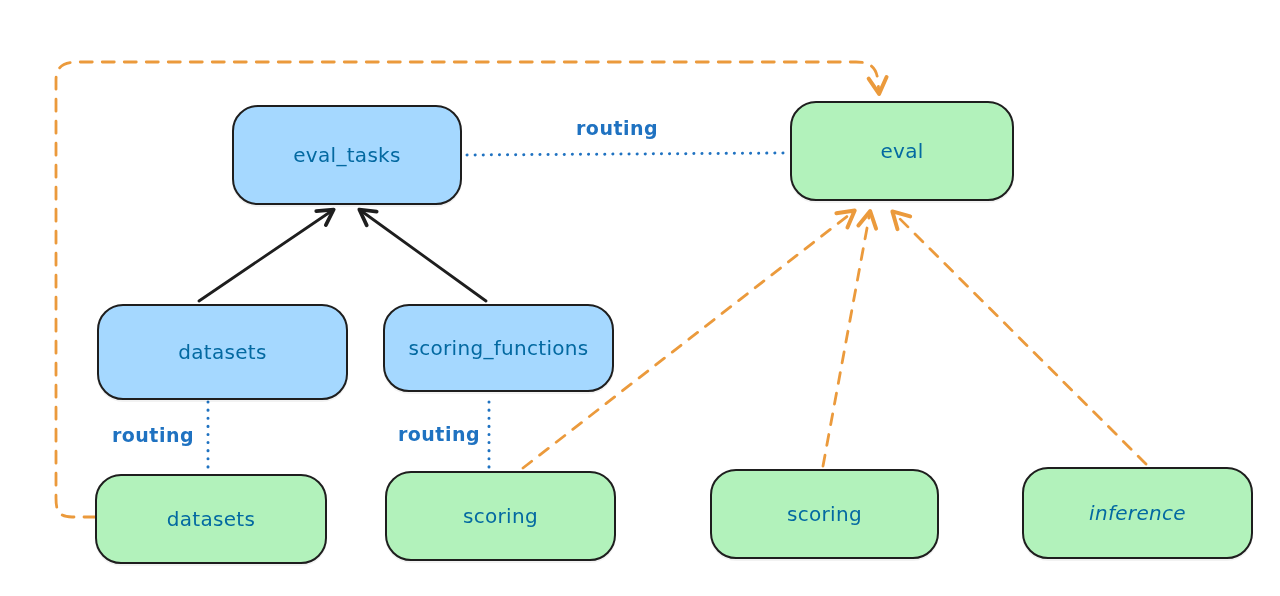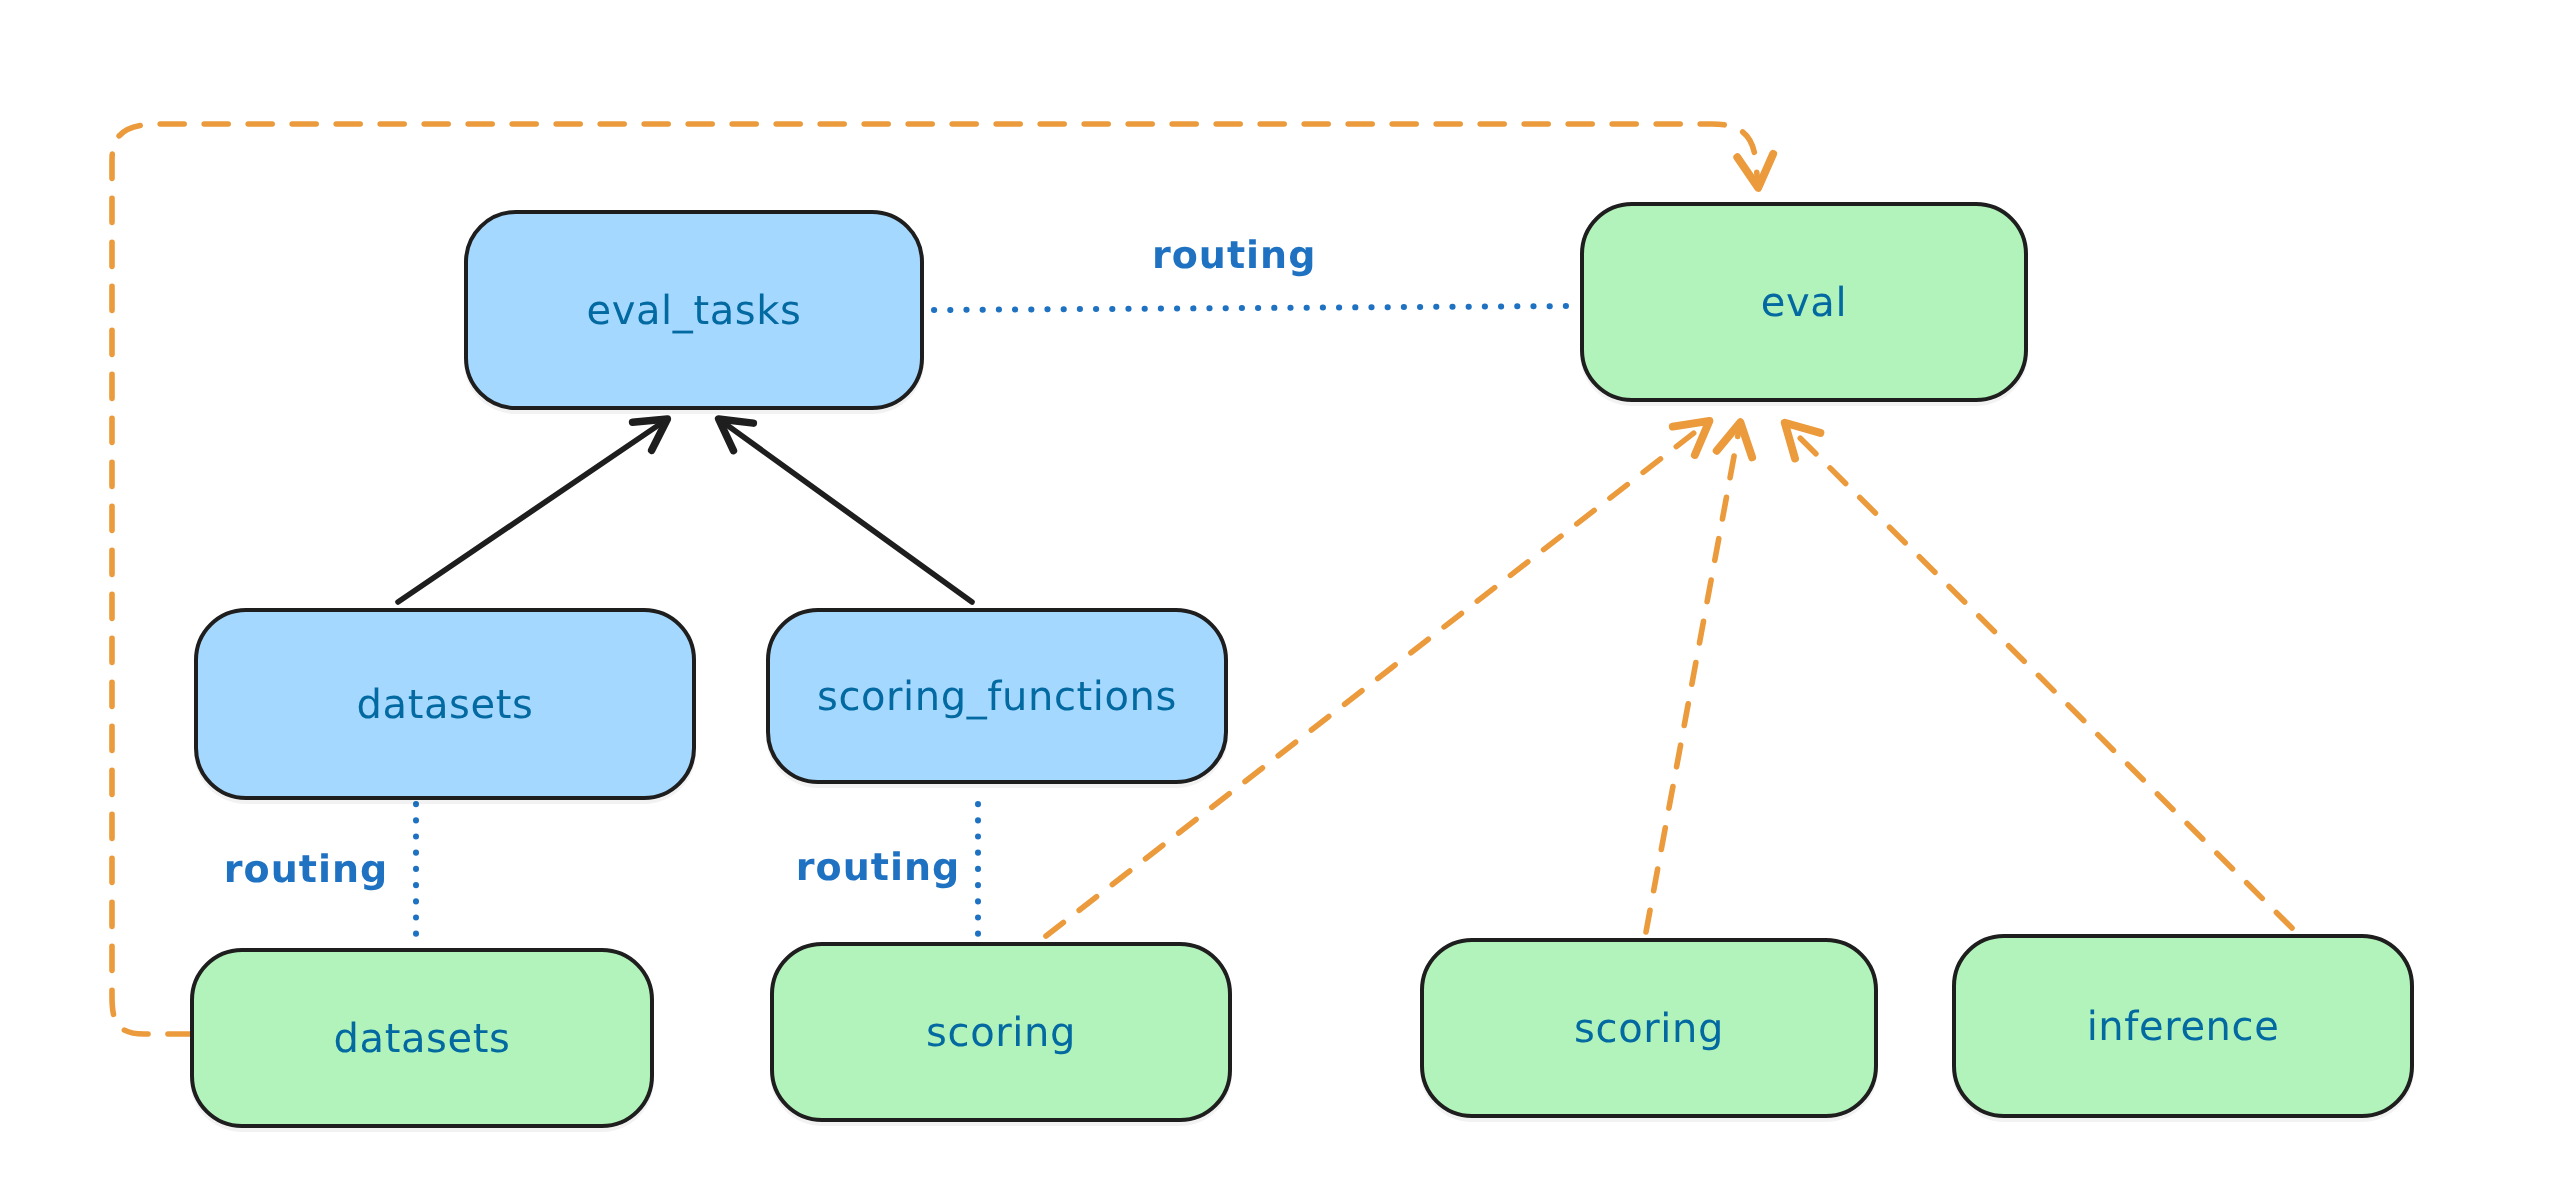--- a/index.html
+++ b/index.html
@@ -84,21 +84,21 @@
   </div>
 
   <div class="node green" style="left:385px;top:471px;width:231px;height:90px;text-align:right;">
     <span>scoring</span>
   </div>
 
   <div class="node green" style="left:710px;top:469px;width:229px;height:90px;">
     <span>scoring</span>
   </div>
 
-  <div class="node green" style="left:976px;top:467px;width:231px;height:92px;">
+  <div class="node green" style="left:1022px;top:467px;width:231px;height:92px;font-style:italic;">
     <span>inference</span>
   </div>
 
   <div class="edge-label" style="left:576px;top:117px;width:82px;">routing</div>
   <div class="edge-label" style="left:110px;top:424px;width:86px;">routing</div>
   <div class="edge-label" style="left:396px;top:423px;width:86px;">routing</div>
 
 </div>
 
 </body></html>

